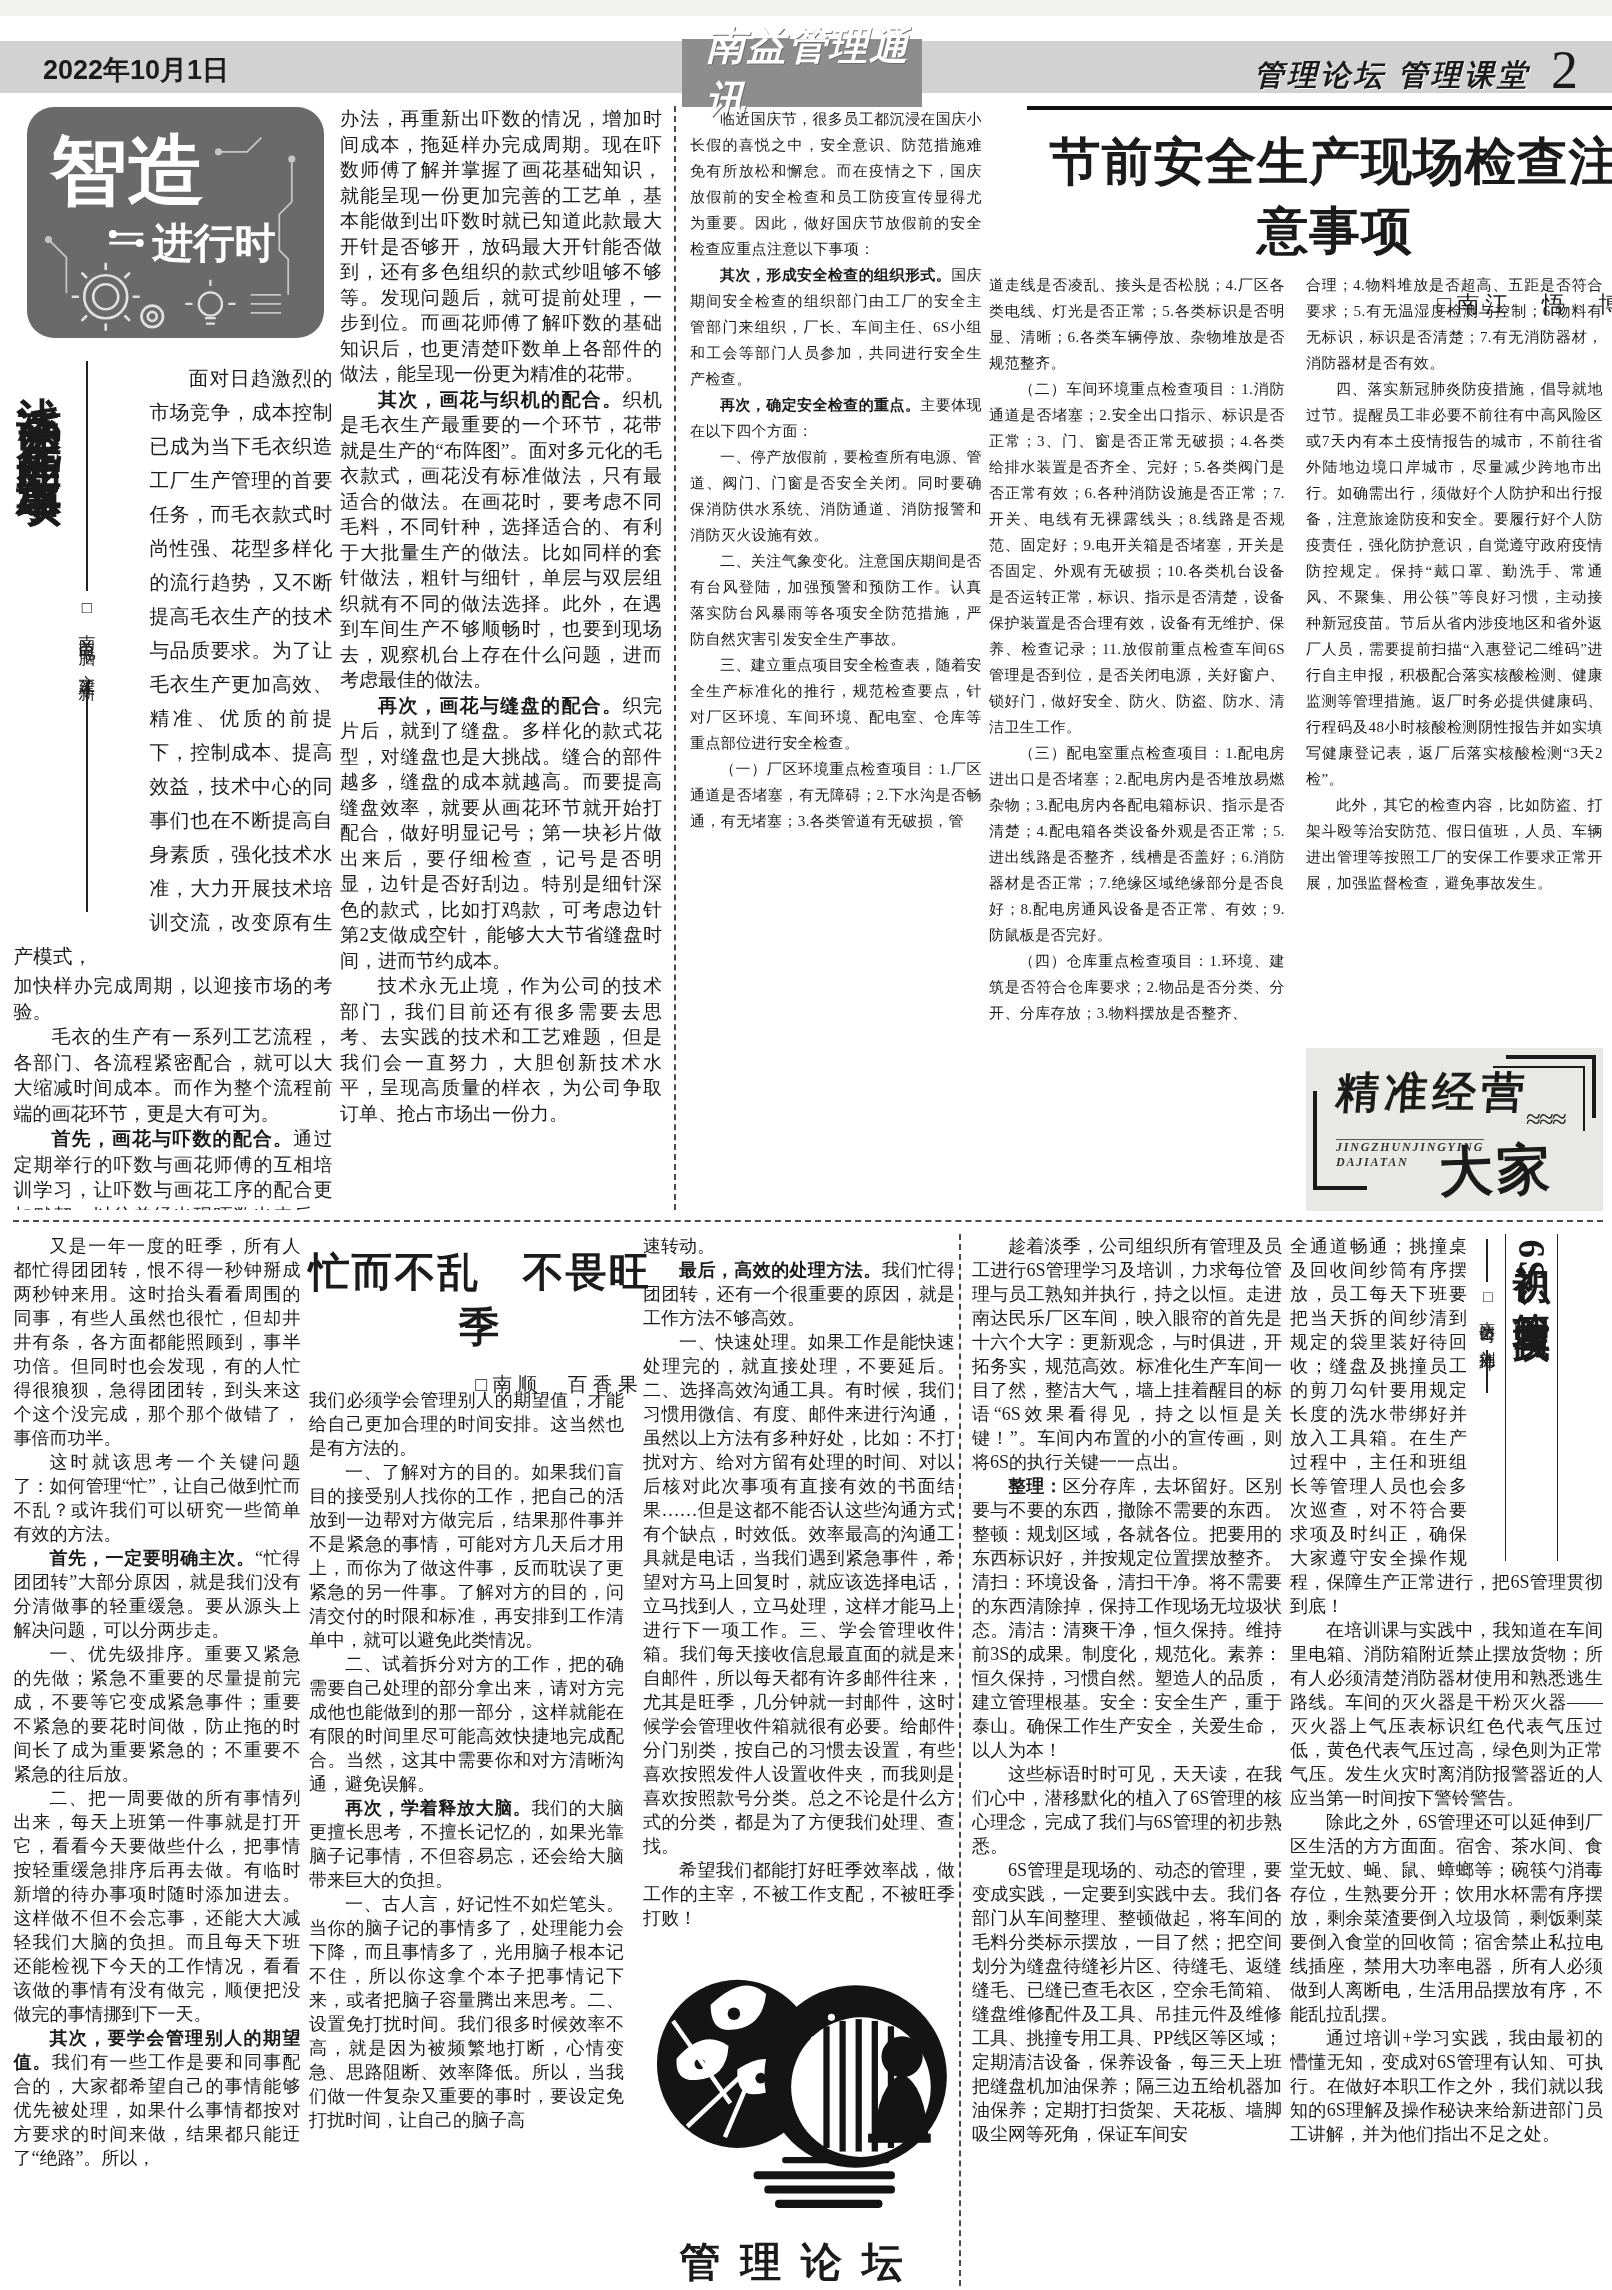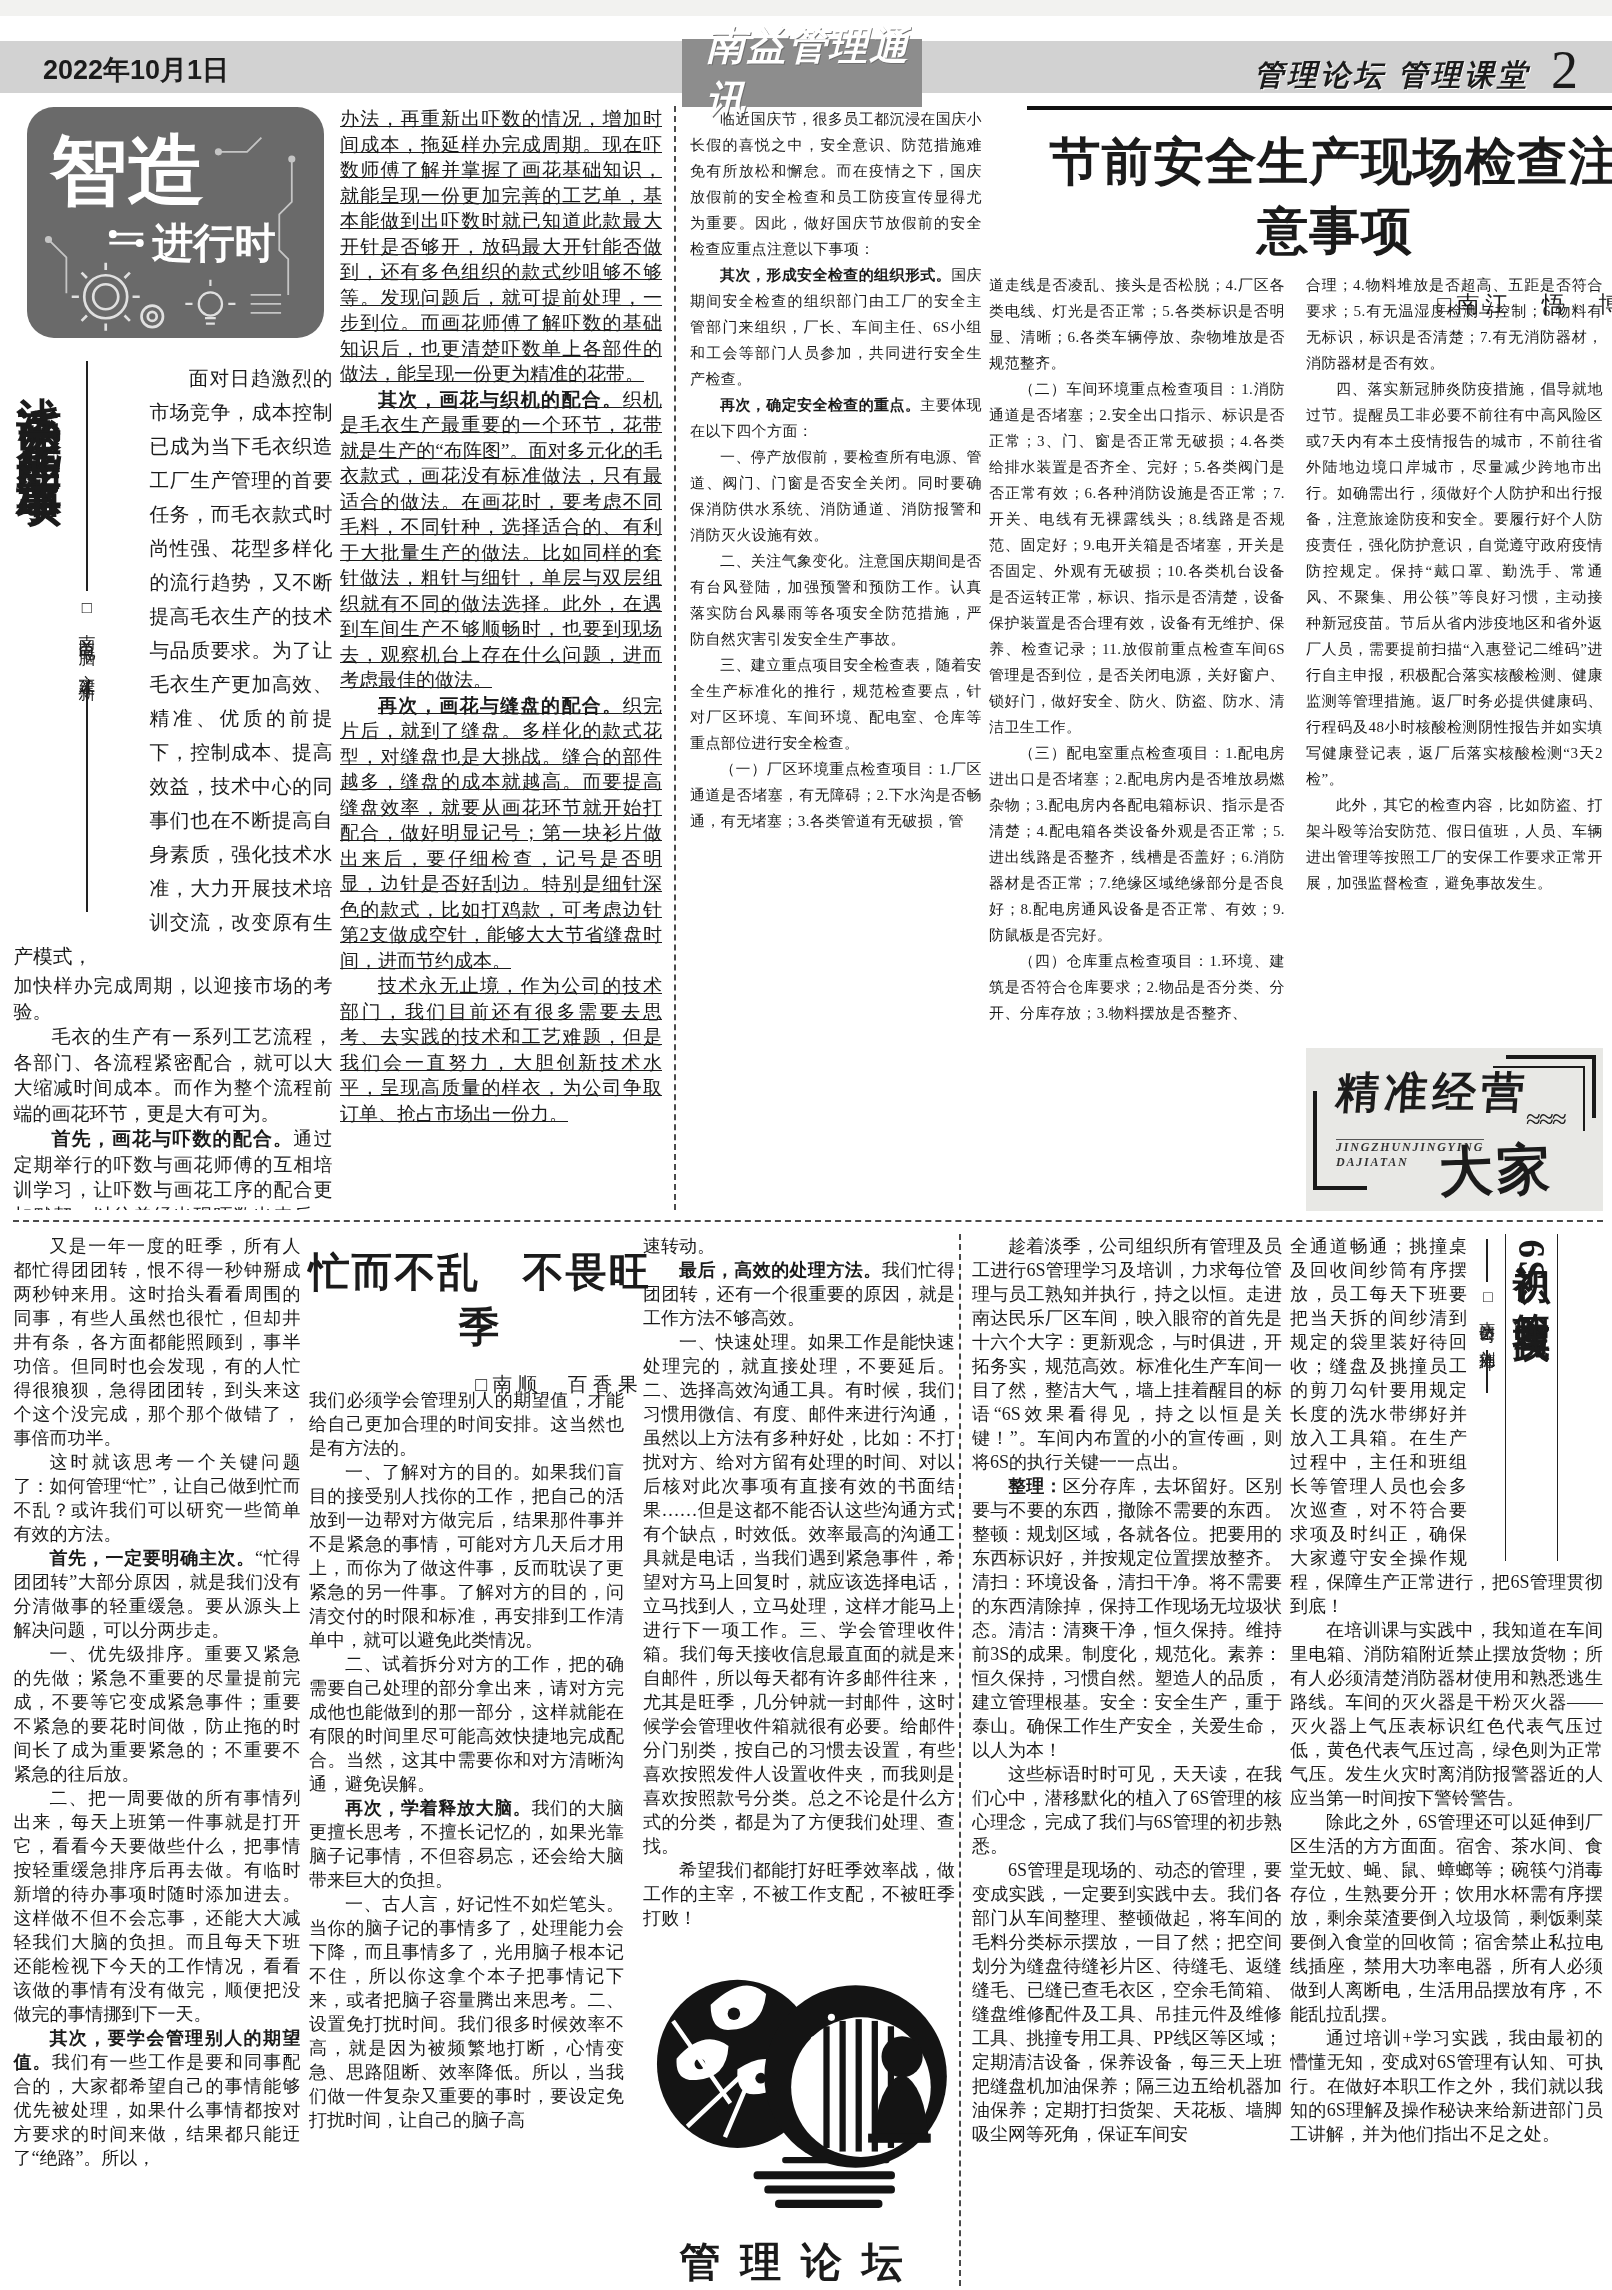--- a/index.html
+++ b/index.html
@@ -146,21 +146,21 @@
     <div class="a1-intro" data-name="article1-intro">
         <p data-name="paragraph">面对日趋激烈的市场竞争，成本控制已成为当下毛衣织造工厂生产管理的首要任务，而毛衣款式时尚性强、花型多样化的流行趋势，又不断提高毛衣生产的技术与品质要求。为了让毛衣生产更加高效、精准、优质的前提下，控制成本、提高效益，技术中心的同事们也在不断提高自身素质，强化技术水准，大力开展技术培训交流，改变原有生产模式，</p>
       </div>
     <div class="cont" data-name="article1-body">
         <p data-name="paragraph">加快样办完成周期，以迎接市场的考验。</p>
         <p data-name="paragraph">毛衣的生产有一系列工艺流程，各部门、各流程紧密配合，就可以大大缩减时间成本。而作为整个流程前端的画花环节，更是大有可为。</p>
         <p data-name="paragraph"><b>首先，画花与吓数的配合。</b>通过定期举行的吓数与画花师傅的互相培训学习，让吓数与画花工序的配合更加默契。以往曾经出现吓数出来后，在画花时遇到问题，只能打回头重新和客户沟通，提供解决</p>
       </div>
   </div>
 
-  <div class="col a1t cont" style="left:340px;top:90px;width:322px;height:1104px;text-decoration:underline;" data-name="article1-column2">
+  <div class="col a1t cont" style="left:340px;top:90px;width:322px;height:1104px;" data-name="article1-column2">
       <p data-name="paragraph">办法，再重新出吓数的情况，增加时间成本，拖延样办完成周期。现在吓数师傅了解并掌握了画花基础知识，就能呈现一份更加完善的工艺单，基本能做到出吓数时就已知道此款最大开针是否够开，放码最大开针能否做到，还有多色组织的款式纱咀够不够等。发现问题后，就可提前处理，一步到位。而画花师傅了解吓数的基础知识后，也更清楚吓数单上各部件的做法，能呈现一份更为精准的花带。</p>
       <p data-name="paragraph"><b>其次，画花与织机的配合。</b>织机是毛衣生产最重要的一个环节，花带就是生产的“布阵图”。面对多元化的毛衣款式，画花没有标准做法，只有最适合的做法。在画花时，要考虑不同毛料，不同针种，选择适合的、有利于大批量生产的做法。比如同样的套针做法，粗针与细针，单层与双层组织就有不同的做法选择。此外，在遇到车间生产不够顺畅时，也要到现场去，观察机台上存在什么问题，进而考虑最佳的做法。</p>
       <p data-name="paragraph"><b>再次，画花与缝盘的配合。</b>织完片后，就到了缝盘。多样化的款式花型，对缝盘也是大挑战。缝合的部件越多，缝盘的成本就越高。而要提高缝盘效率，就要从画花环节就开始打配合，做好明显记号；第一块衫片做出来后，要仔细检查，记号是否明显，边针是否好刮边。特别是细针深色的款式，比如打鸡款，可考虑边针第2支做成空针，能够大大节省缝盘时间，进而节约成本。</p>
       <p data-name="paragraph">技术永无止境，作为公司的技术部门，我们目前还有很多需要去思考、去实践的技术和工艺难题，但是我们会一直努力，大胆创新技术水平，呈现高质量的样衣，为公司争取订单、抢占市场出一份力。</p>
     </div>
 
   <div class="vdash" style="left:674px;top:90px;height:1104px;" data-name="vertical-divider"></div>
 
   <div class="col a2t" style="left:690px;top:90px;width:292px;height:1104px;" data-name="article2-column1">
       <p data-name="paragraph">临近国庆节，很多员工都沉浸在国庆小长假的喜悦之中，安全意识、防范措施难免有所放松和懈怠。而在疫情之下，国庆放假前的安全检查和员工防疫宣传显得尤为重要。因此，做好国庆节放假前的安全检查应重点注意以下事项：</p>

